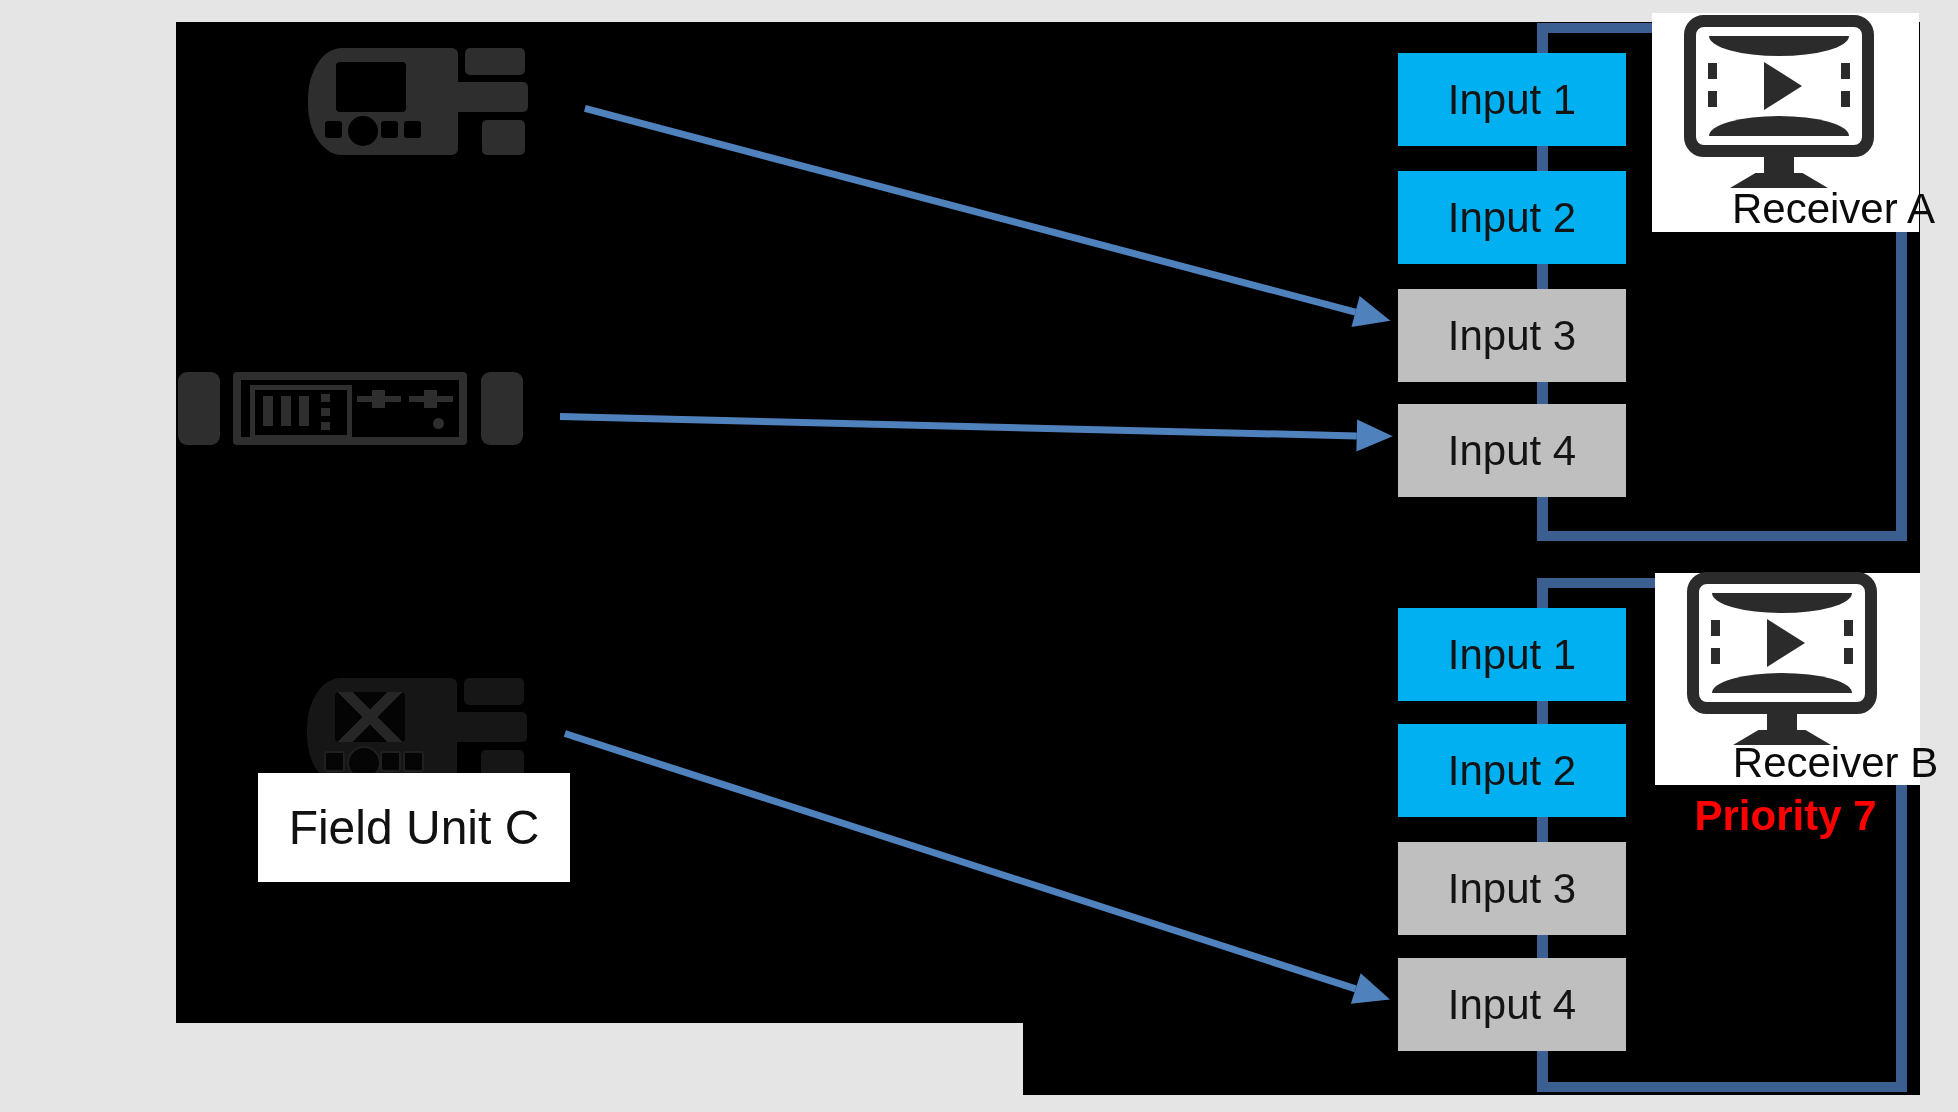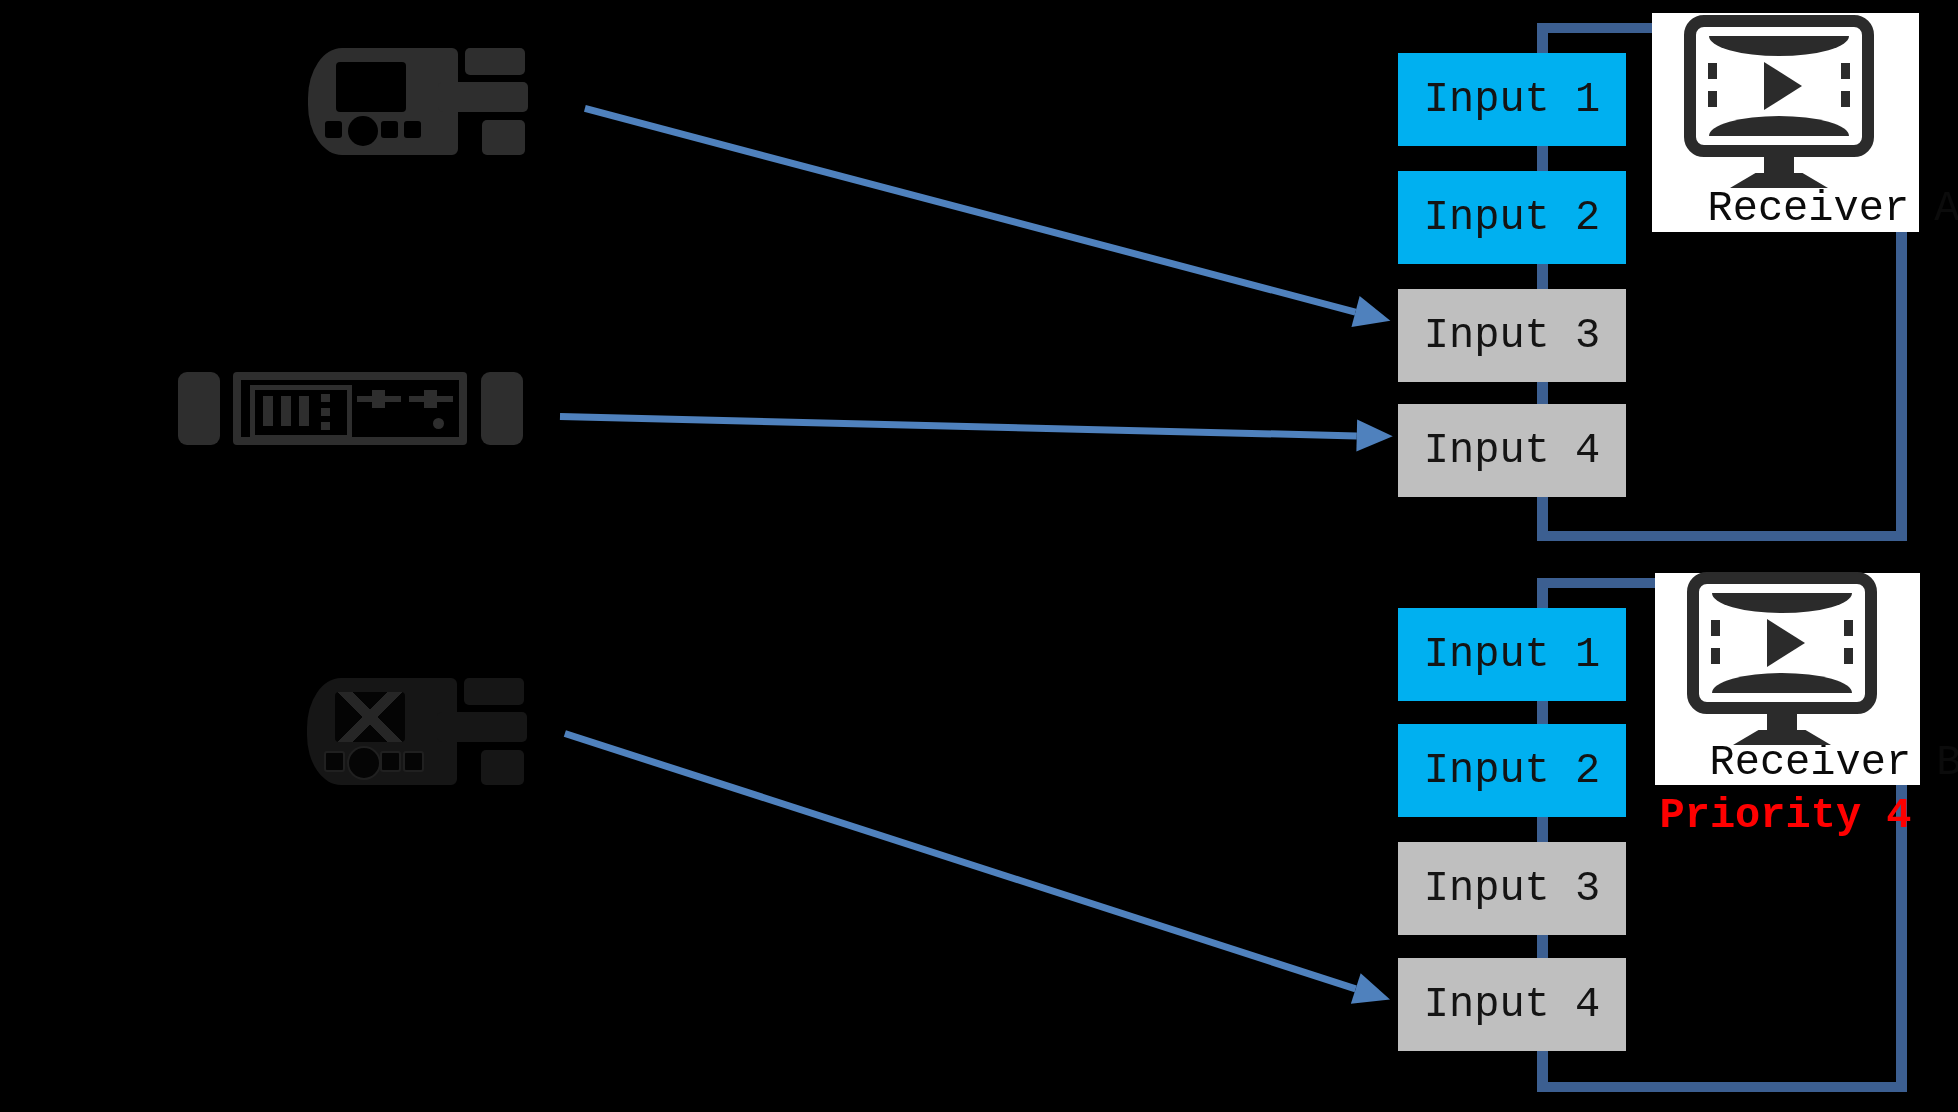--- a/index.html
+++ b/index.html
@@ -1,17 +1,17 @@
 <!DOCTYPE html>
 <html style="--input-active: #00b0f0; --input-inactive: #bfbfbf; --bus-line: #3c5f91; --arrow: #4f81bd; --priority-red: #ff0000; --panel-bg: #000000;"><head>
 <meta charset="utf-8">
 <style>
   html,body{margin:0;padding:0;background:#fff;}
-  #canvas{position:relative;width:1958px;height:1112px;background:#000000;
-          font-family:Liberation Mono, monospace;overflow:hidden;}
+  #canvas{position:relative;width:1958px;height:1112px;background:#e5e5e5;
+          font-family:Liberation Sans, sans-serif;overflow:hidden;}
 
   
   .blackpanel{position:absolute;background:var(--panel-bg,#000);z-index:0;}
   #panel-main{left:176px;top:22px;width:1744px;height:1001px;}
   #panel-bottom-ext{left:1023px;top:1023px;width:897px;height:72px;}
 
   
   .busline{position:absolute;background:var(--bus-line,#3c5f91);z-index:1;}
   #loopA-bus  {left:1537px;top:25px;  width:11px; height:516px;}
   #loopA-top  {left:1537px;top:23px;  width:370px;height:10px;}
@@ -173,21 +173,21 @@
       <div class="rx-film-bot"></div>
       <div class="rx-tick" style="left:12px;top:36px;"></div>
       <div class="rx-tick" style="left:12px;top:64px;"></div>
       <div class="rx-tick" style="left:145px;top:36px;"></div>
       <div class="rx-tick" style="left:145px;top:64px;"></div>
       <div class="rx-play"></div>
     </div>
     <div class="rx-neck"></div>
     <div class="rx-base"></div>
   </div>
-  <div id="rxB-priority" class="priority">Priority 4</div>
+  <div id="rxB-priority" class="priority">Priority 7</div>
 
   <div id="devA-icon" class="fu-icon">
     <div class="fu-body"></div>
     <div class="fu-blk-top"></div>
     <div class="fu-blk-mid"></div>
     <div class="fu-blk-bot"></div>
     <div class="fu-screen"></div>
     <div class="fu-btn" style="left:17px;"></div>
     <div class="fu-knob"></div>
     <div class="fu-btn" style="left:73px;"></div>
@@ -219,14 +219,15 @@
     <div class="fu-blk-top"></div>
     <div class="fu-blk-mid"></div>
     <div class="fu-blk-bot"></div>
     <div class="fu-screen"></div>
     <div class="fu-btn" style="left:17px;"></div>
     <div class="fu-knob"></div>
     <div class="fu-btn" style="left:73px;"></div>
     <div class="fu-btn" style="left:96px;"></div>
   </div>
 
+  <div id="fieldC-label">Field Unit C</div>
 
 </div>
 
 </body></html>

